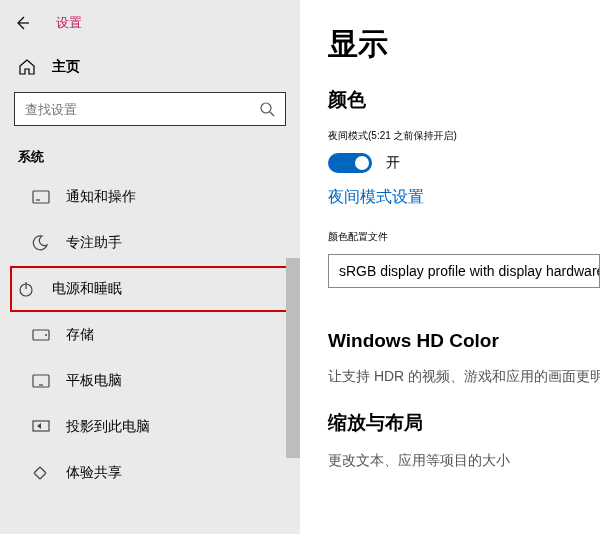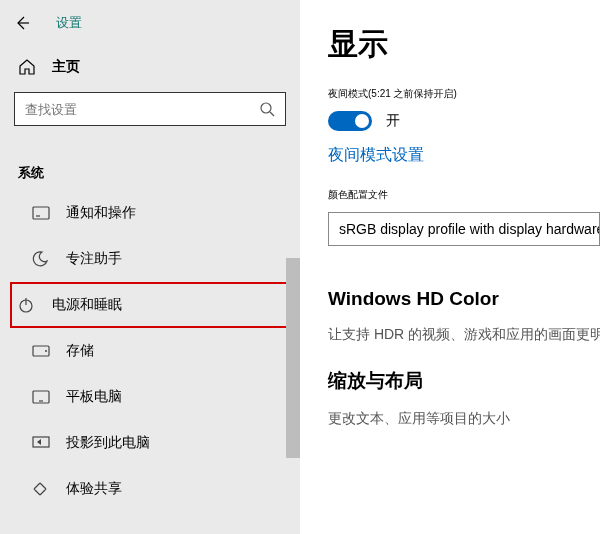--- a/index.html
+++ b/index.html
@@ -1,24 +1,24 @@
 <!DOCTYPE html>
 <html><head>
   <meta charset="utf-8">
   <style>
     * { margin: 0; padding: 0; box-sizing: border-box; font-family: "Microsoft YaHei", "Segoe UI", sans-serif; }
     body { width: 600px; height: 534px; overflow: hidden; background: #fff; display: flex; }
     .sidebar { width: 300px; height: 534px; background: #eaeaea; position: relative; }
     .top-bar { display: flex; align-items: center; padding: 10px 8px 0 8px; height: 36px; }
     .back-btn { width: 28px; height: 28px; display: flex; align-items: center; justify-content: center; cursor: pointer; }
-    .settings-title { font-size: 13px; margin-left: 20px; color: #0f766e; }
+    .settings-title { font-size: 13px; margin-left: 20px; color: #be185d; }
     .home-row { display: flex; align-items: flex-end; padding: 14px 18px 10px 18px; margin-top: 8px; cursor: pointer; font-weight: bold; }
     .home-row .icon { width: 20px; display: flex; align-items: center; }
     .home-row .label { font-size: 14px; margin-left: 14px; color: #000; }
-    .search-box { margin: 6px 14px 16px 14px; border: 1px solid #333; background: #fff; height: 34px; display: flex; align-items: center; padding: 0 10px; }
+    .search-box { margin: 6px 14px 0 14px; border: 1px solid #333; background: #fff; height: 34px; display: flex; align-items: center; padding: 0 10px; }
     .search-box input { border: none; outline: none; flex: 1; font-size: 13px; background: transparent; }
     .search-box .search-ico { color: #555; }
     .section-hdr { font-size: 13px; font-weight: 600; padding: 22px 18px 8px 18px; color: #000; }
     .nav-list { overflow: hidden; }
     .nav-item { display: flex; align-items: center; padding: 14px 32px; cursor: pointer; }
     .nav-item .icon { width: 20px; height: 18px; display: flex; align-items: center; color: #444; }
     .nav-item .label { font-size: 14px; margin-left: 14px; color: #000; }
     .nav-item.highlighted { border: 2px solid #d30000; margin: 0 12px 0 10px; padding: 12px 6px; }
     .scroll-thumb { position: absolute; right: 0; top: 258px; width: 14px; height: 200px; background: #bdbdbd; }
     .content { flex: 1; padding: 24px 0 0 28px; background: #fff; overflow: hidden; position: relative; }
@@ -133,20 +133,21 @@
       <span class="label">体验共享</span>
     </div>
   </div>
 
   <div class="scroll-thumb"></div>
 </div>
 
 <div class="content">
   <h1>显示</h1>
 
+  <h2>颜色</h2>
   <div class="field-label">夜间模式(5:21 之前保持开启)</div>
   <div class="toggle-row">
     <div class="toggle">
       <div class="toggle-knob"></div>
     </div>
     <span class="toggle-text">开</span>
   </div>
   <span class="link">夜间模式设置</span>
 
   <div class="field-label">颜色配置文件</div>

